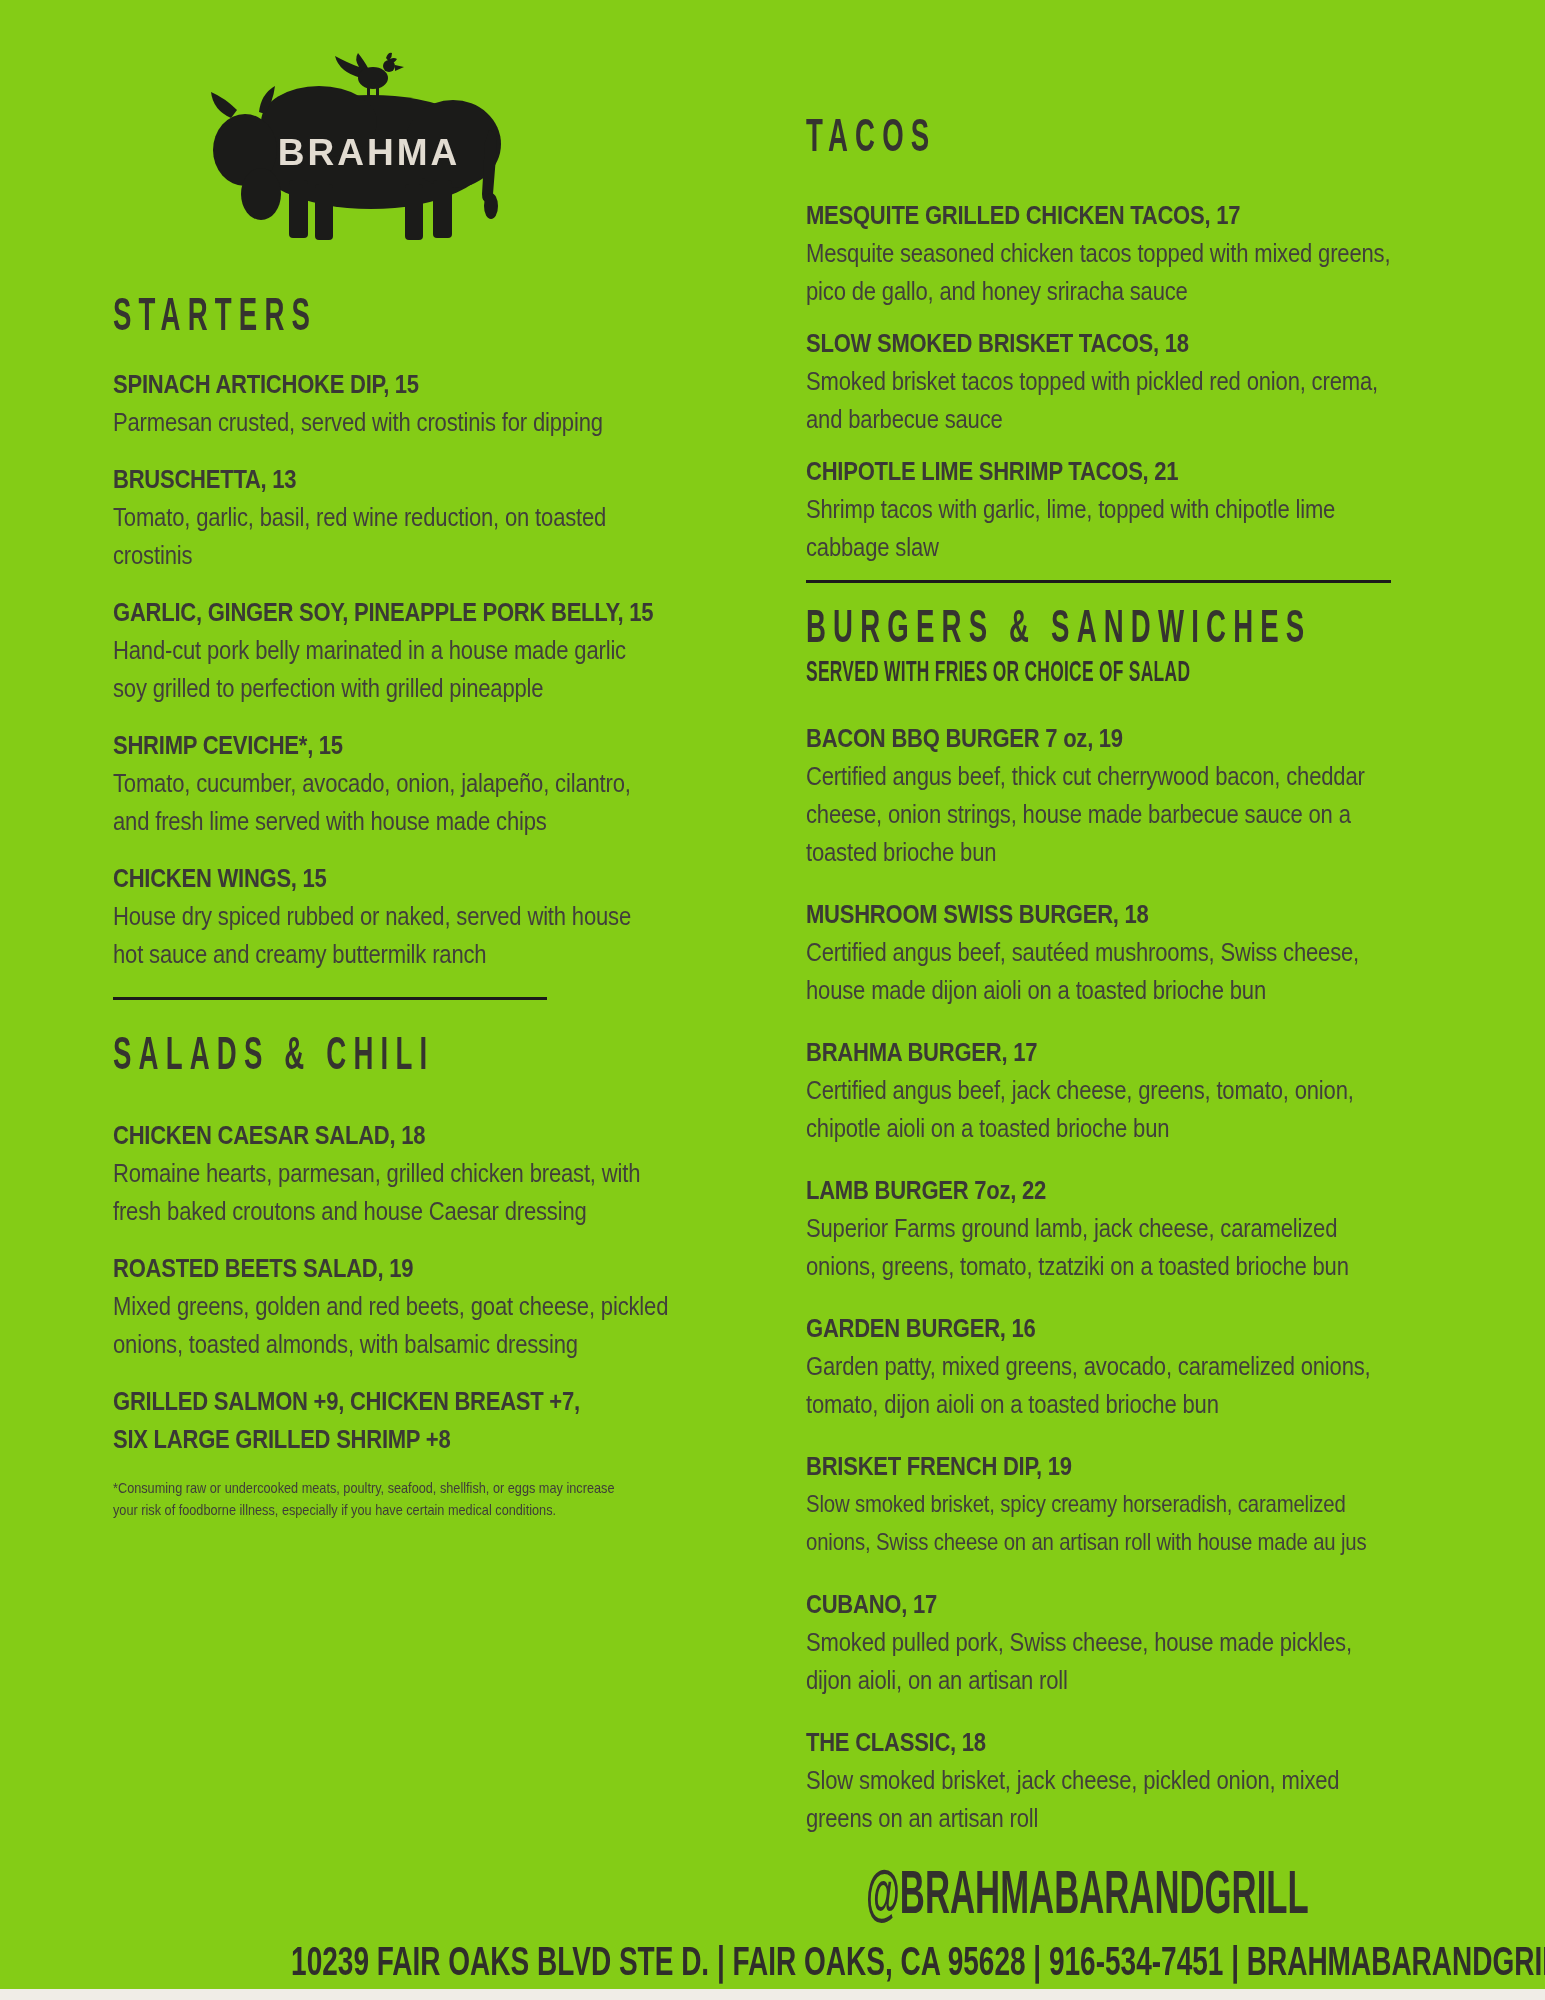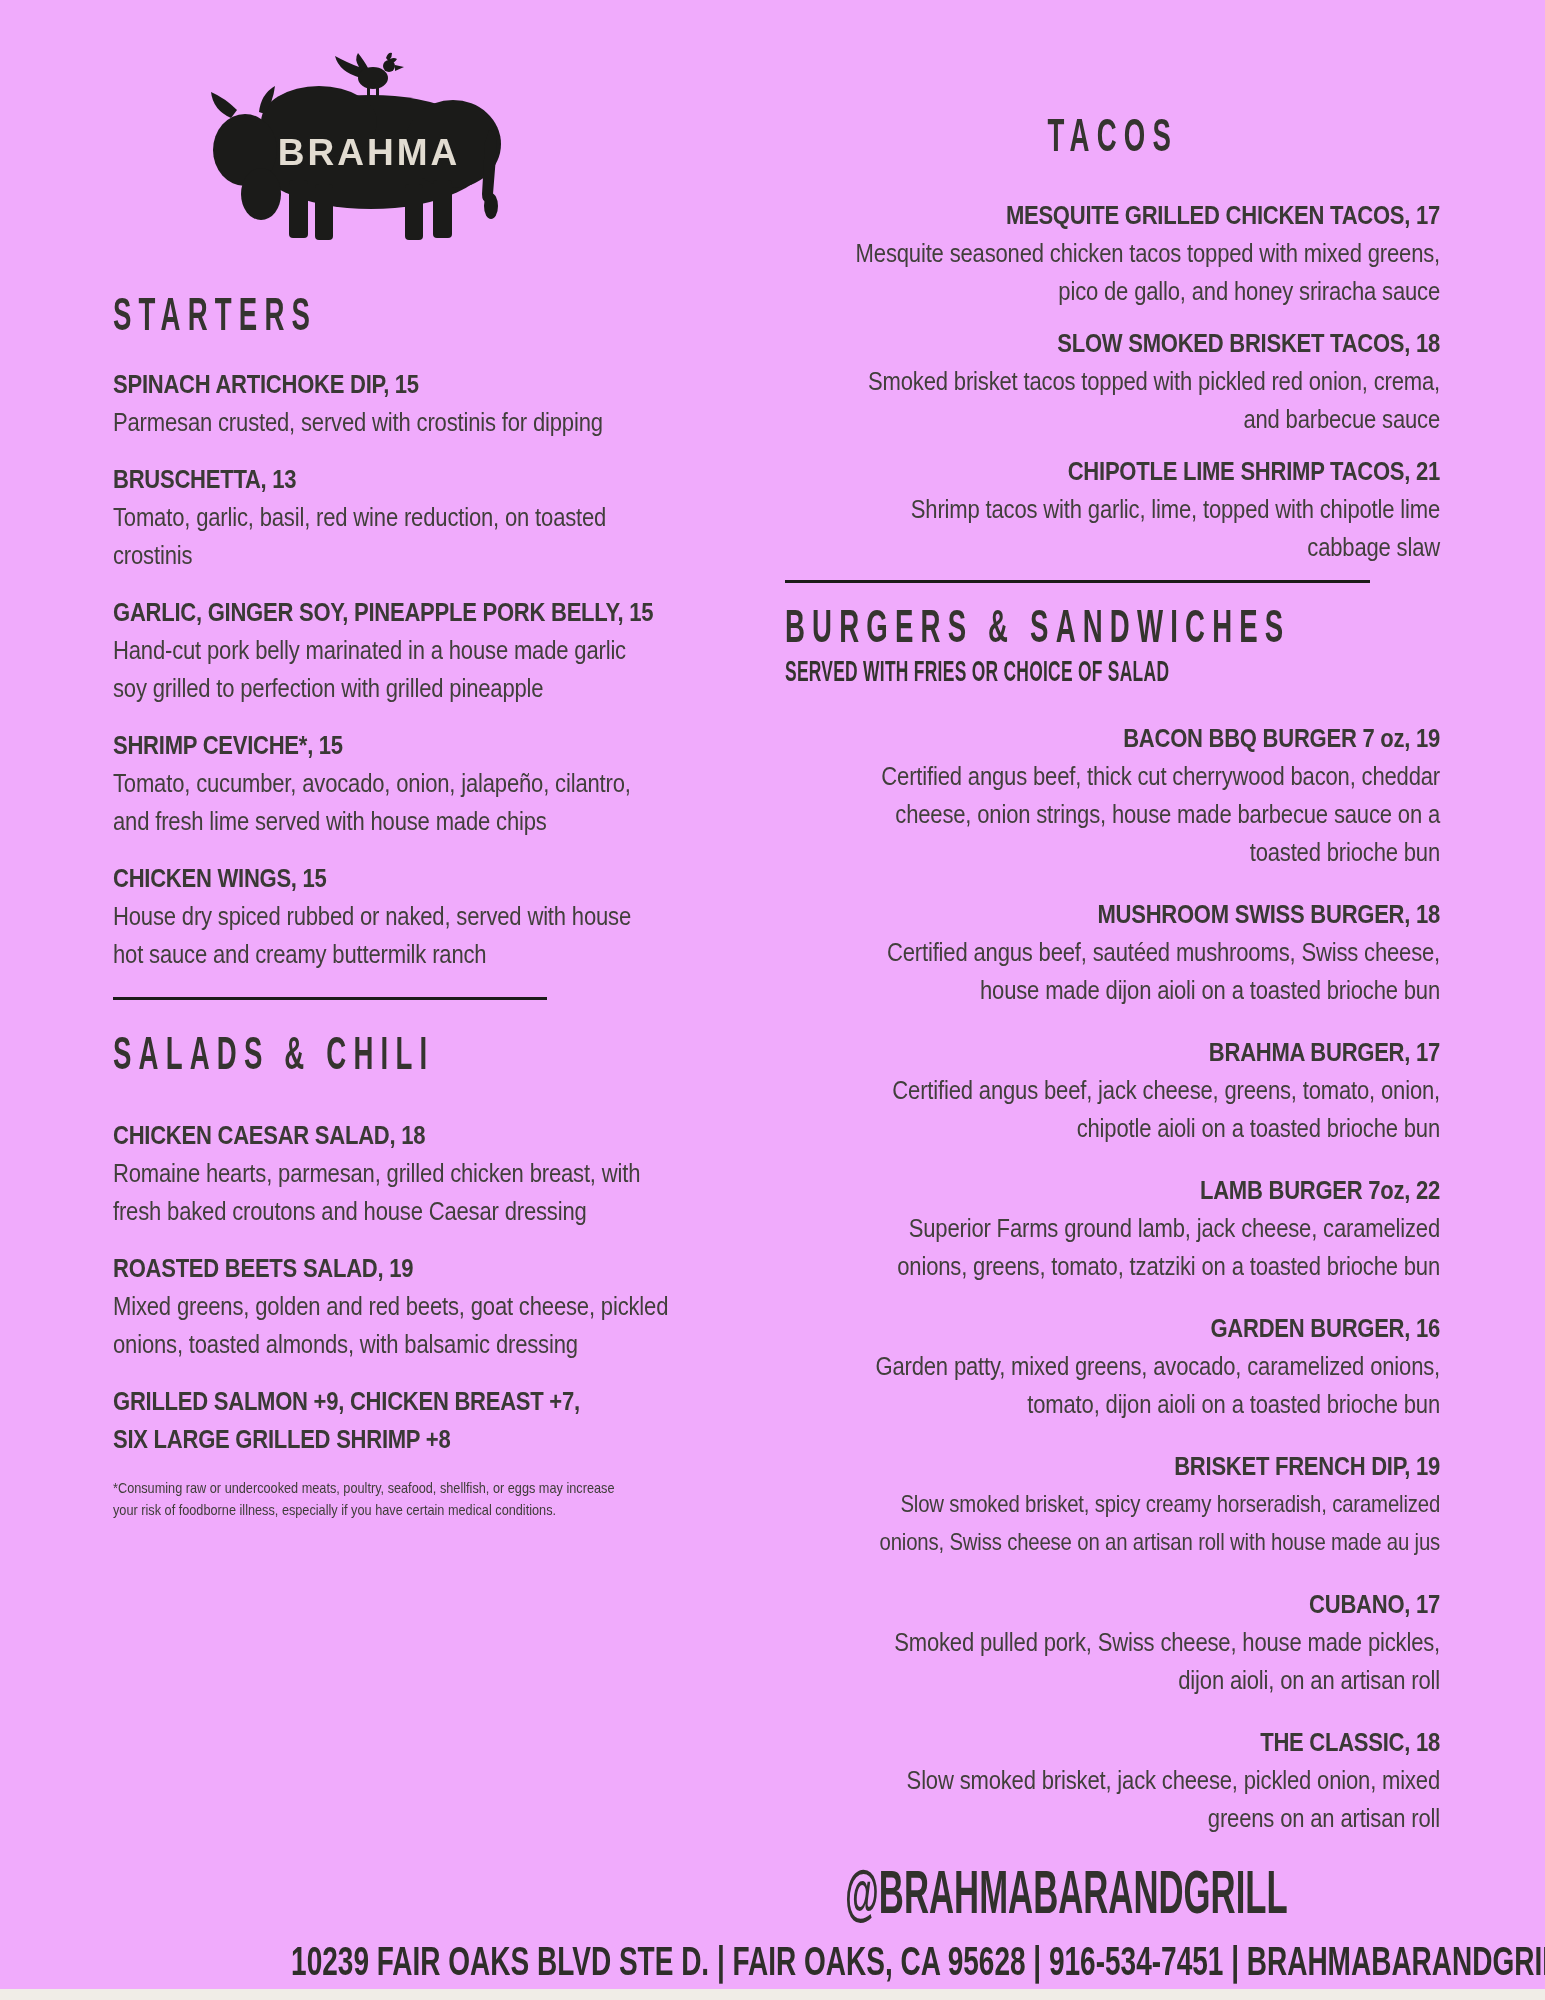--- a/index.html
+++ b/index.html
@@ -1,24 +1,24 @@
 <!DOCTYPE html>
 <html><head>
 <meta charset="utf-8">
 <style>
   * { margin:0; padding:0; box-sizing:border-box; }
   html,body { background:#9a968e; }
   .page {
     position:relative; width:1545px; height:2000px; margin:0 auto;
-    background:#f0abfc; overflow:hidden;
+    background:#84cc16; overflow:hidden;
     font-family:"Liberation Sans","DejaVu Sans",sans-serif; color:#3f3d39;
   }
   .col { position:absolute; top:0; }
   .col-left  { left:113px; width:600px; }
-  .col-right { left:785px; width:655px;text-align:right; }
+  .col-right { left:806px; width:655px; }
 
   .logo { display:block; margin:52px 0 0 88px; }
 
   .h-section {
     display:block; font-weight:bold; color:#35342f;
     font-size:46px; line-height:46px; letter-spacing:0.26em;
     transform:scaleX(0.60); transform-origin:0 50%; white-space:nowrap;
   }
   .sec-starters .h-section { margin:44px 0 28px; }
   .sec-salads   .h-section { margin:0 0 40px; }

